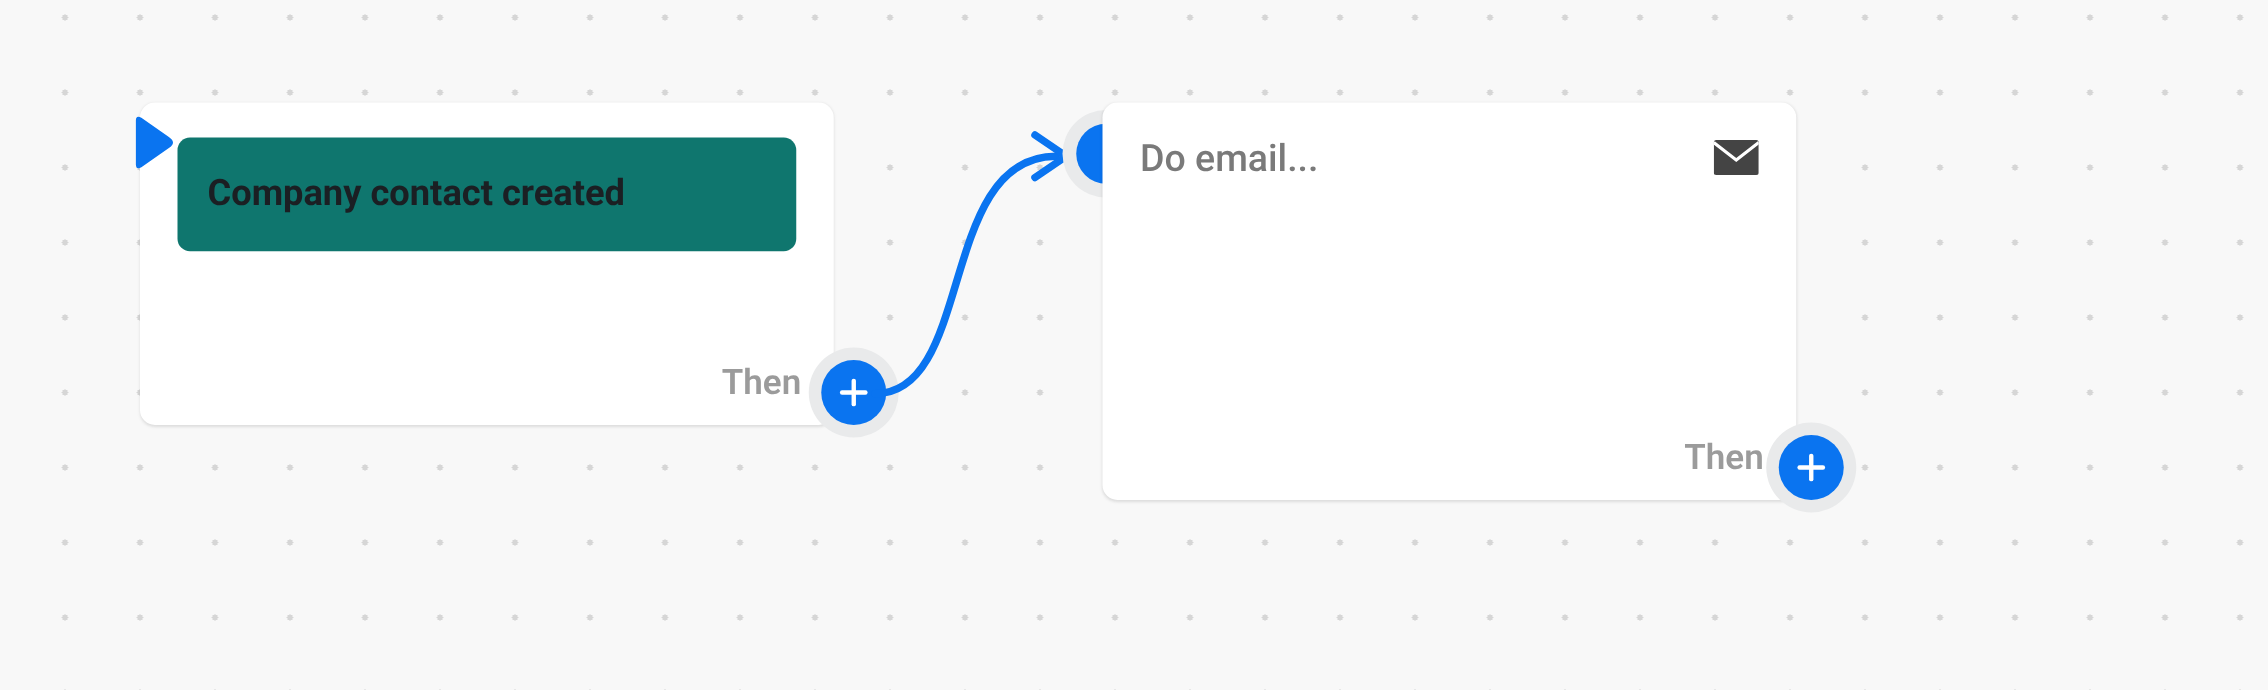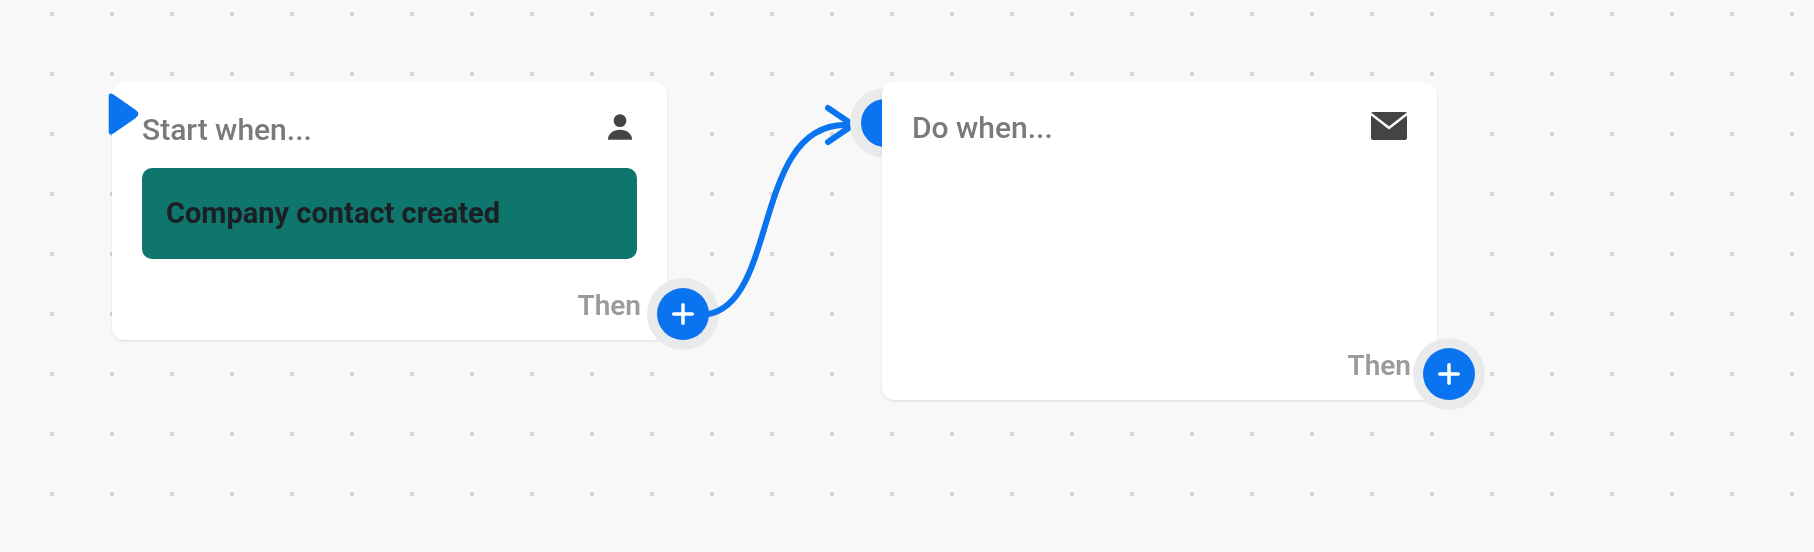--- a/index.html
+++ b/index.html
@@ -148,29 +148,20 @@
     pointer-events: none;
   }
 
 </style>
 </head>
 <body>
 
 <div class="canvas">
 
   <div class="card card-1">
-    <div class="card-header">
-      <span class="card-header-title">Start when...</span>
-      <span class="card-icon">
-        <svg width="34" height="34" viewBox="0 0 24 24" fill="#444">
-          <circle cx="12" cy="7.5" r="4.5"></circle>
-          <path d="M3.5 21c0-4.2 3.8-7 8.5-7s8.5 2.8 8.5 7v0H3.5z"></path>
-        </svg>
-      </span>
-    </div>
     <div class="card-body">Company contact created</div>
     <div class="card-footer">
       <span class="then-label">Then</span>
     </div>
   </div>
 
   <div class="node-indicator trigger-indicator">
     <svg width="34" height="44" viewBox="0 0 30 40">
       <path d="M2 4 Q2 0 6 2 L26 16 Q32 20 26 24 L6 38 Q2 40 2 36 Z" fill="#0a74f0"></path>
     </svg>
@@ -189,21 +180,21 @@
     <path d="M 0 235 C 80 235, 50 45, 145 45" stroke="#0a74f0" stroke-width="6" fill="none" stroke-linecap="round"></path>
     <path d="M 128 28 L 153 45 L 128 62" stroke="#0a74f0" stroke-width="6" fill="none" stroke-linecap="round" stroke-linejoin="round"></path>
   </svg>
 
   <div class="arrow-target">
     <div class="arrow-target-core"></div>
   </div>
 
   <div class="card card-2">
     <div class="card-header">
-      <span class="card-header-title">Do when...</span>
+      <span class="card-header-title">Do email...</span>
       <span class="card-icon">
         <svg width="36" height="28" viewBox="0 0 36 28" fill="#444">
           <rect x="0" y="0" width="36" height="28" rx="2"></rect>
           <path d="M0 2 L18 16 L36 2" stroke="#ffffff" stroke-width="2.5" fill="none"></path>
         </svg>
       </span>
     </div>
     <div class="card-footer">
       <span class="then-label">Then</span>
     </div>

